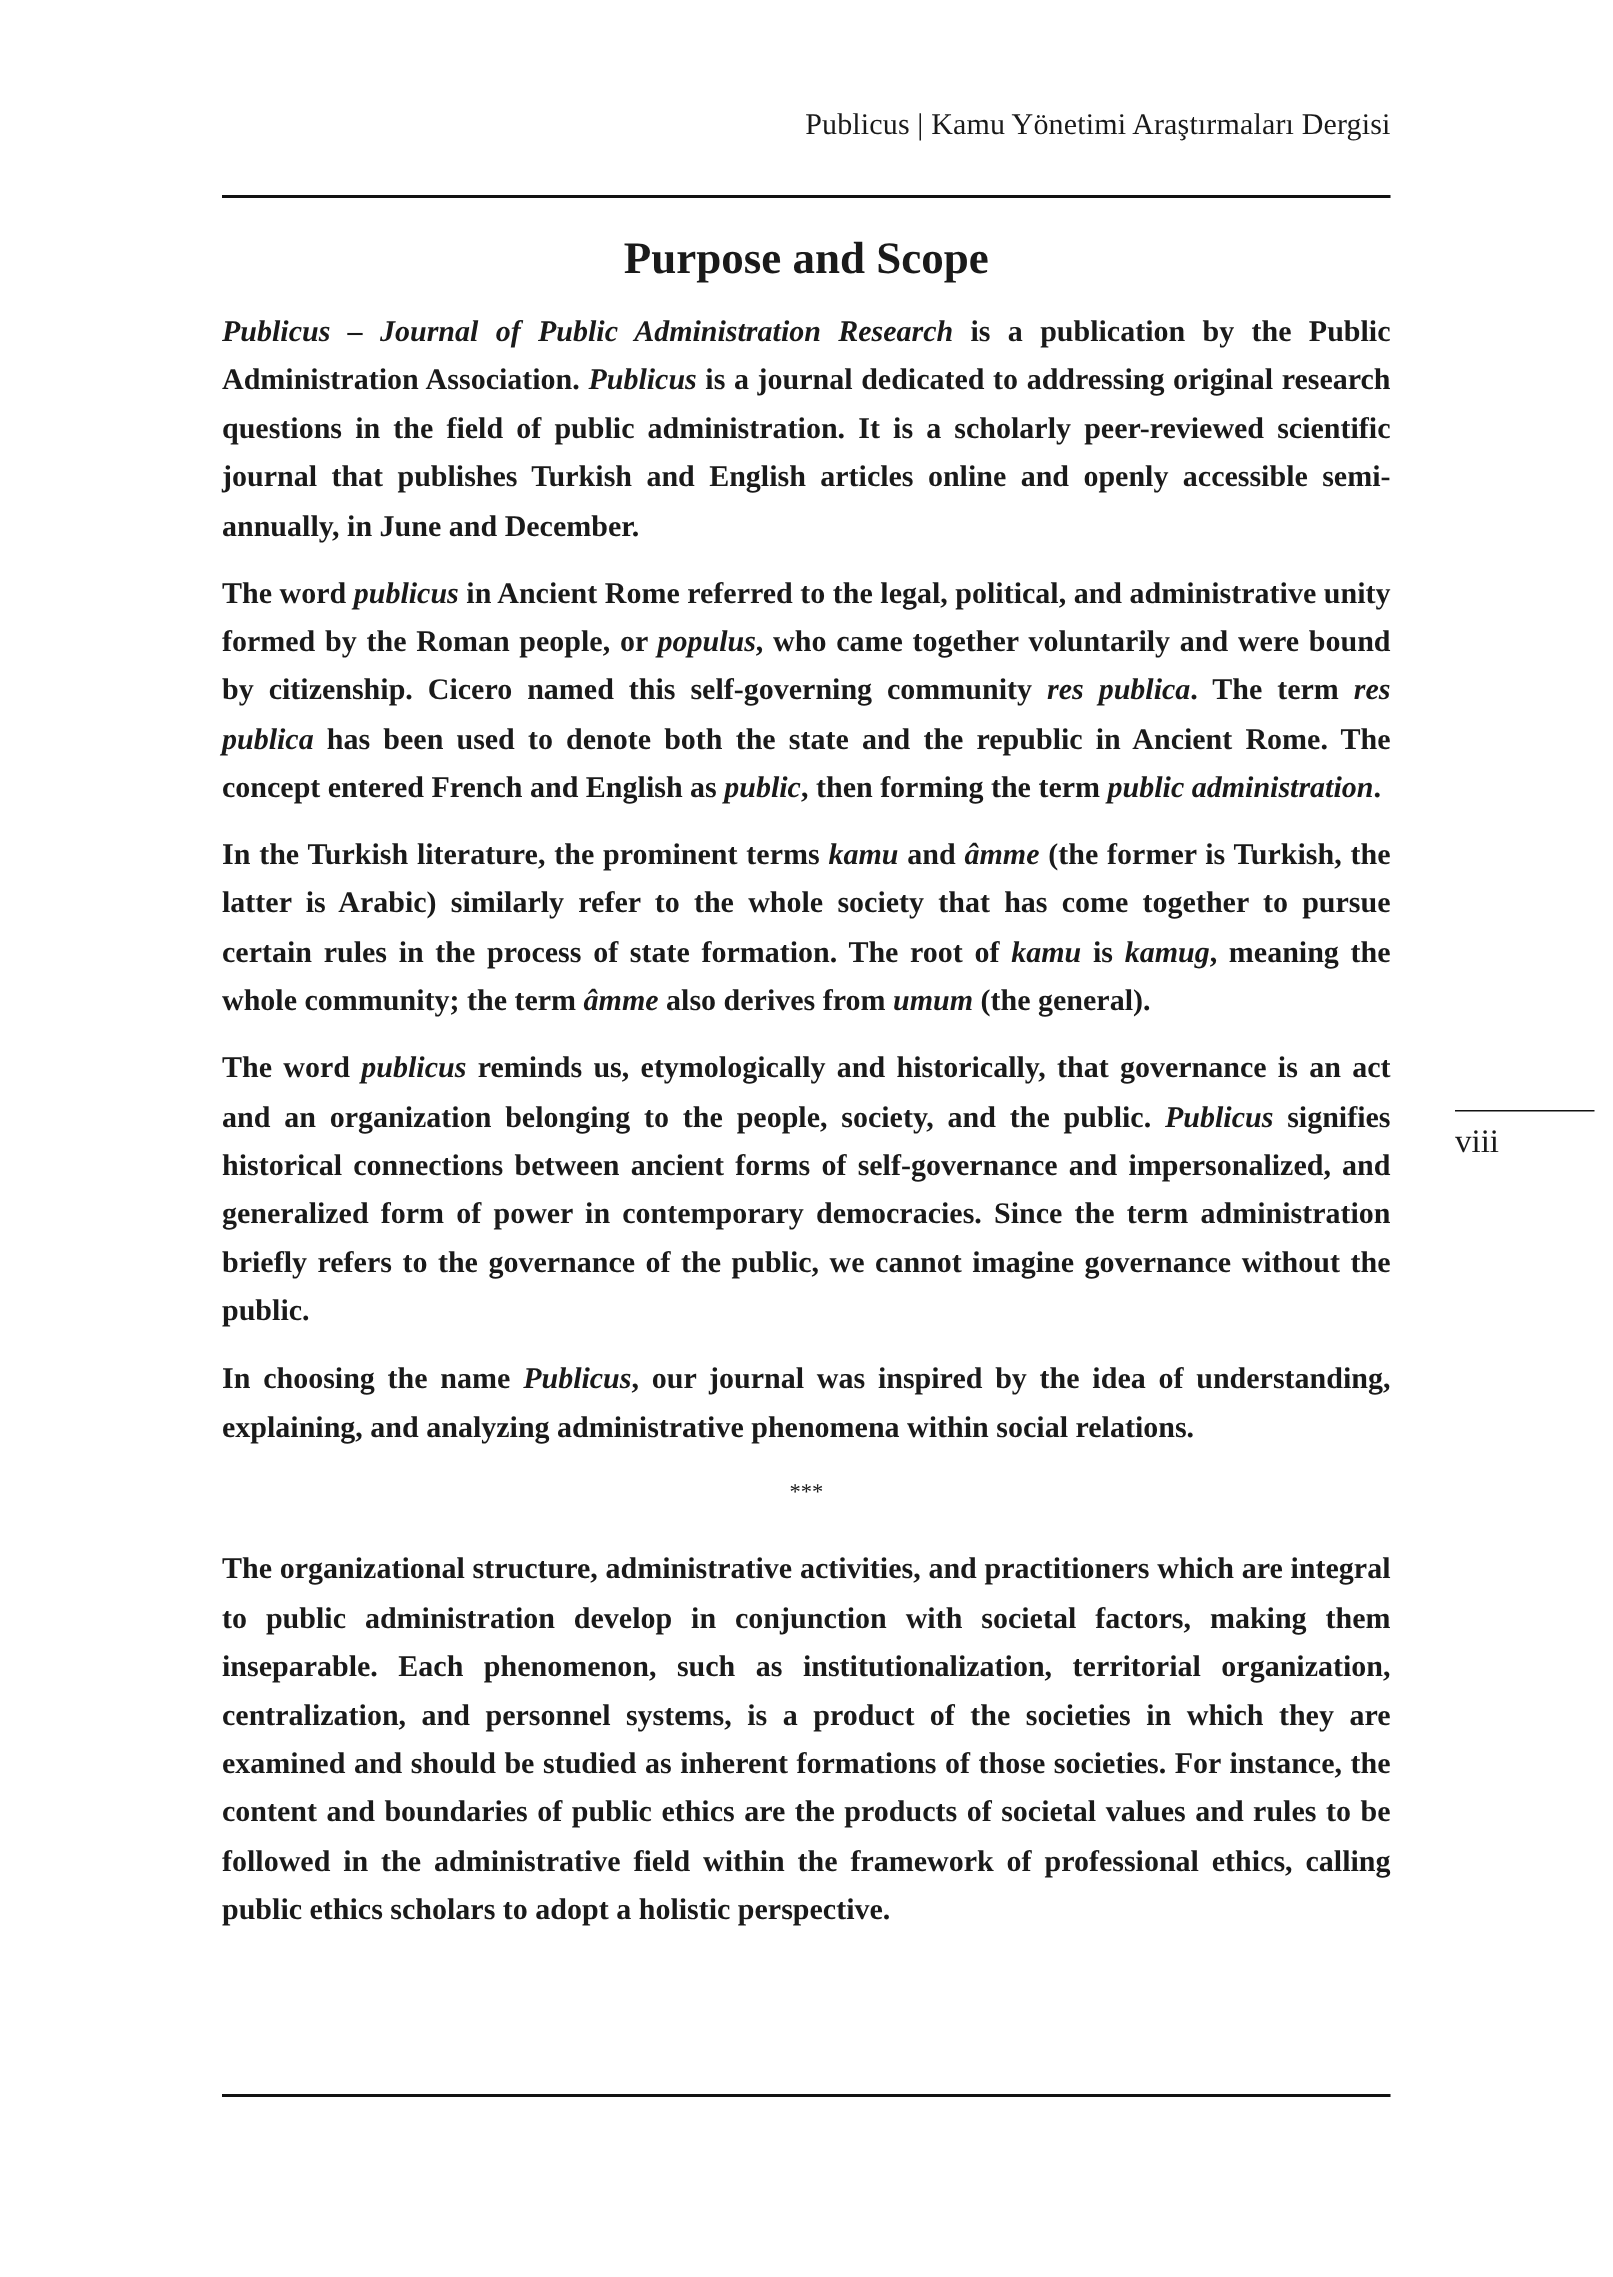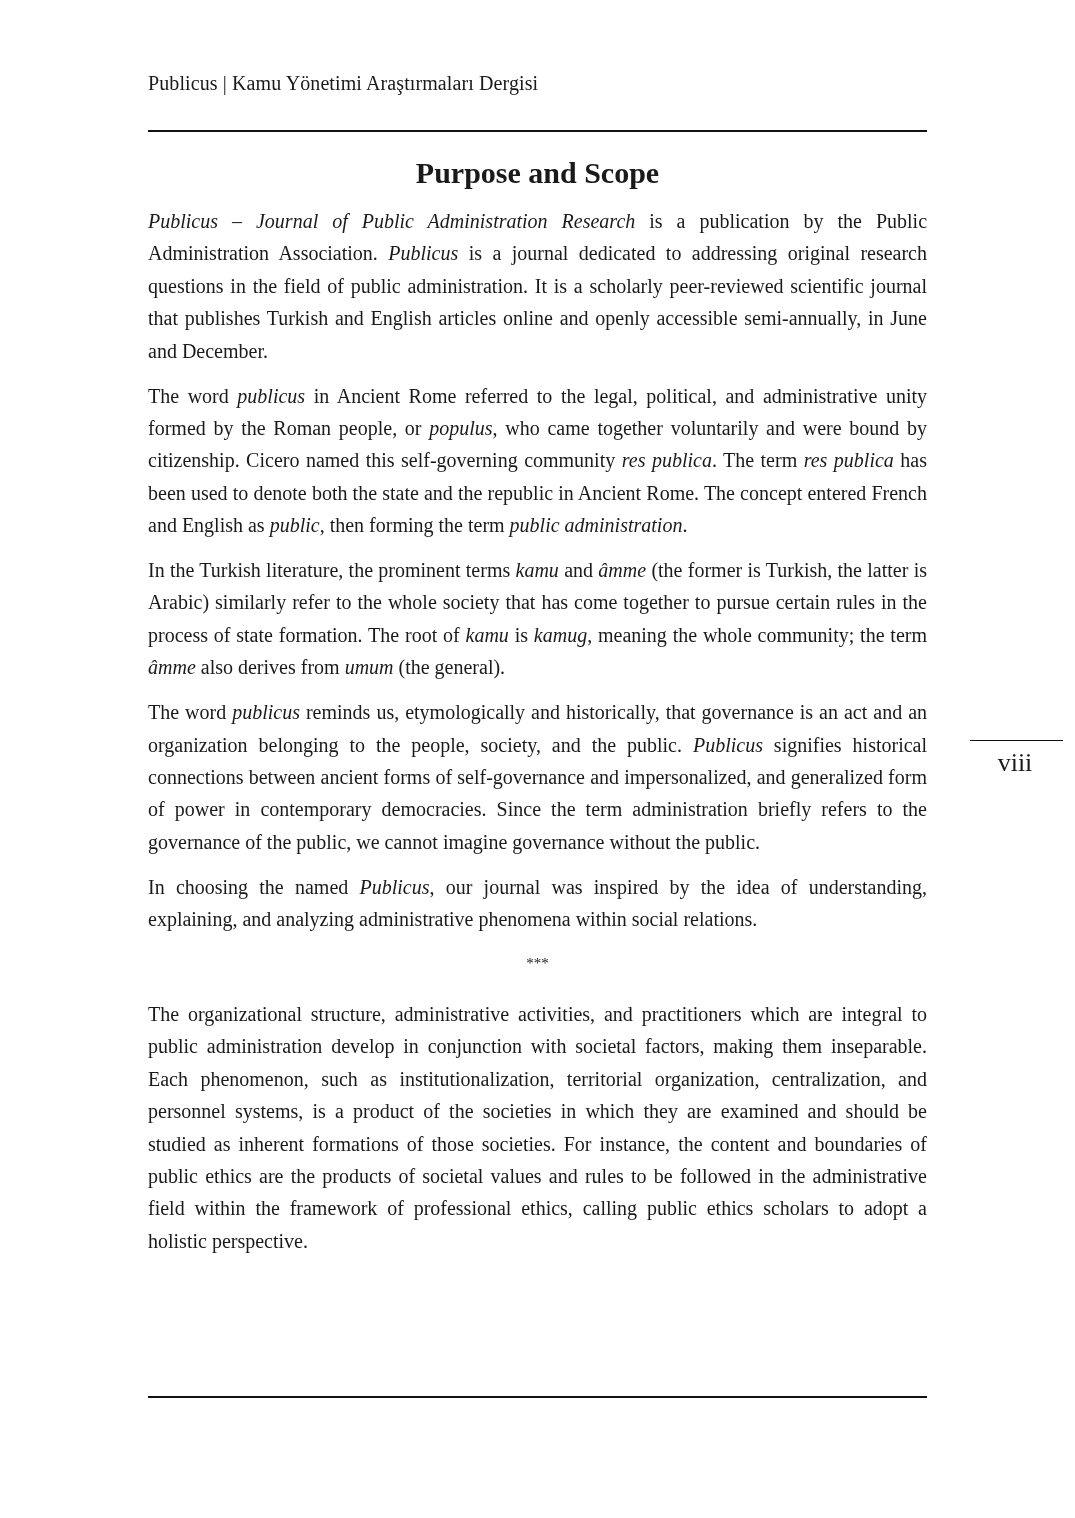--- a/index.html
+++ b/index.html
@@ -3,61 +3,61 @@
   <meta charset="utf-8">
   <style>
     html, body { margin: 0; padding: 0; background: #ffffff; }
     body {
       width: 1075px; height: 1518px; position: relative; overflow: hidden;
       font-family: "Liberation Serif", "DejaVu Serif", serif;
       color: #1a1a1a;
     }
     .running-header {
       position: absolute; top: 72px; left: 148px; width: 779px;
-      text-align: left; font-size: 20px; letter-spacing: 0.1px;
+      text-align: right; font-size: 20px; letter-spacing: 0.1px;
     }
     .rule-top {
       position: absolute; top: 130px; left: 148px; width: 779px; height: 2px; background: #111;
     }
     .title {
       position: absolute; top: 156px; left: 148px; width: 779px;
       text-align: center; font-size: 30px; font-weight: bold;
     }
     .body-text {
       position: absolute; top: 205px; left: 148px; width: 779px;
       font-size: 20px; line-height: 32.4px; text-align: justify;
     }
-    .body-text p { margin: 0 0 12.5px 0; }
+    .body-text p { margin: 0 0 12.5px 0; font-weight: bold; }
     .sep { text-align: center; font-size: 15px; margin: 0 0 20px 0; line-height: 30px; }
     .rule-bottom {
       position: absolute; top: 1396px; left: 148px; width: 779px; height: 2px; background: #111;
     }
     .folio-rule {
       position: absolute; top: 740px; left: 970px; width: 93px; height: 1px; background: #111;
     }
     .folio {
-      position: absolute; top: 748px; left: 970px; width: 90px; text-align: center; font-size: 26px;
+      position: absolute; top: 748px; left: 970px; width: 90px; font-size: 22px;
     }
     em { font-style: italic; }
   </style>
 </head>
 <body>
 
 <div class="running-header">Publicus | Kamu Yönetimi Araştırmaları Dergisi</div>
 <div class="rule-top"></div>
 
 <h1 class="title" style="margin:0;">Purpose and Scope</h1>
 
 <div class="body-text">
   <div id="paras-before">
       <p><em>Publicus – Journal of Public Administration Research</em><span> is a publication by the Public Administration Association. </span><em>Publicus</em><span> is a journal dedicated to addressing original research questions in the field of public administration. It is a scholarly peer-reviewed scientific journal that publishes Turkish and English articles online and openly accessible semi-annually, in June and December.</span></p>
       <p><span>The word </span><em>publicus</em><span> in Ancient Rome referred to the legal, political, and administrative unity formed by the Roman people, or </span><em>populus</em><span>, who came together voluntarily and were bound by citizenship. Cicero named this self-governing community </span><em>res publica</em><span>. The term </span><em>res publica</em><span> has been used to denote both the state and the republic in Ancient Rome. The concept entered French and English as </span><em>public</em><span>, then forming the term </span><em>public administration</em><span>.</span></p>
       <p><span>In the Turkish literature, the prominent terms </span><em>kamu</em><span> and </span><em>âmme</em><span> (the former is Turkish, the latter is Arabic) similarly refer to the whole society that has come together to pursue certain rules in the process of state formation. The root of </span><em>kamu</em><span> is </span><em>kamug</em><span>, meaning the whole community; the term </span><em>âmme</em><span> also derives from </span><em>umum</em><span> (the general).</span></p>
       <p><span>The word </span><em>publicus</em><span> reminds us, etymologically and historically, that governance is an act and an organization belonging to the people, society, and the public. </span><em>Publicus</em><span> signifies historical connections between ancient forms of self-governance and impersonalized, and generalized form of power in contemporary democracies. Since the term administration briefly refers to the governance of the public, we cannot imagine governance without the public.</span></p>
-      <p><span>In choosing the named </span><em>Publicus</em><span>, our journal was inspired by the idea of understanding, explaining, and analyzing administrative phenomena within social relations.</span></p>
+      <p><span>In choosing the name </span><em>Publicus</em><span>, our journal was inspired by the idea of understanding, explaining, and analyzing administrative phenomena within social relations.</span></p>
     </div>
   <div class="sep">***</div>
   <div id="paras-after">
       <p><span>The organizational structure, administrative activities, and practitioners which are integral to public administration develop in conjunction with societal factors, making them inseparable. Each phenomenon, such as institutionalization, territorial organization, centralization, and personnel systems, is a product of the societies in which they are examined and should be studied as inherent formations of those societies. For instance, the content and boundaries of public ethics are the products of societal values and rules to be followed in the administrative field within the framework of professional ethics, calling public ethics scholars to adopt a holistic perspective.</span></p>
     </div>
 </div>
 
 <div class="rule-bottom"></div>
 
 <div class="folio-rule"></div>

